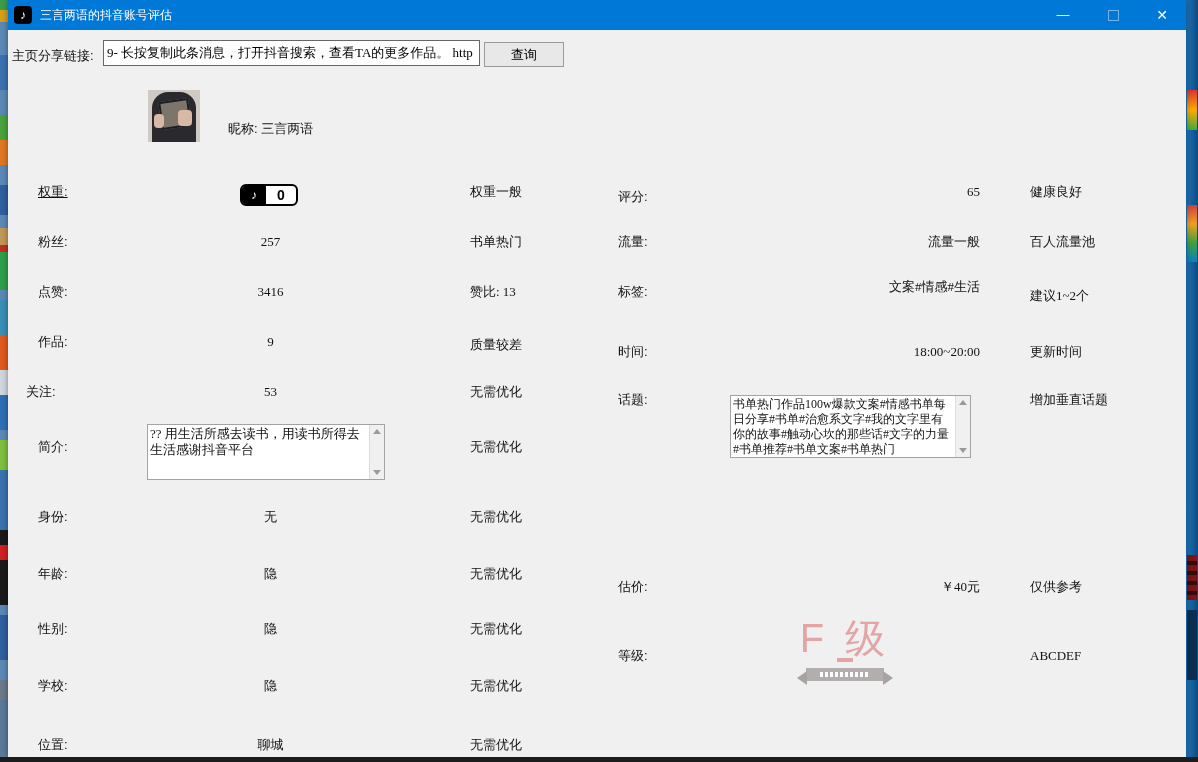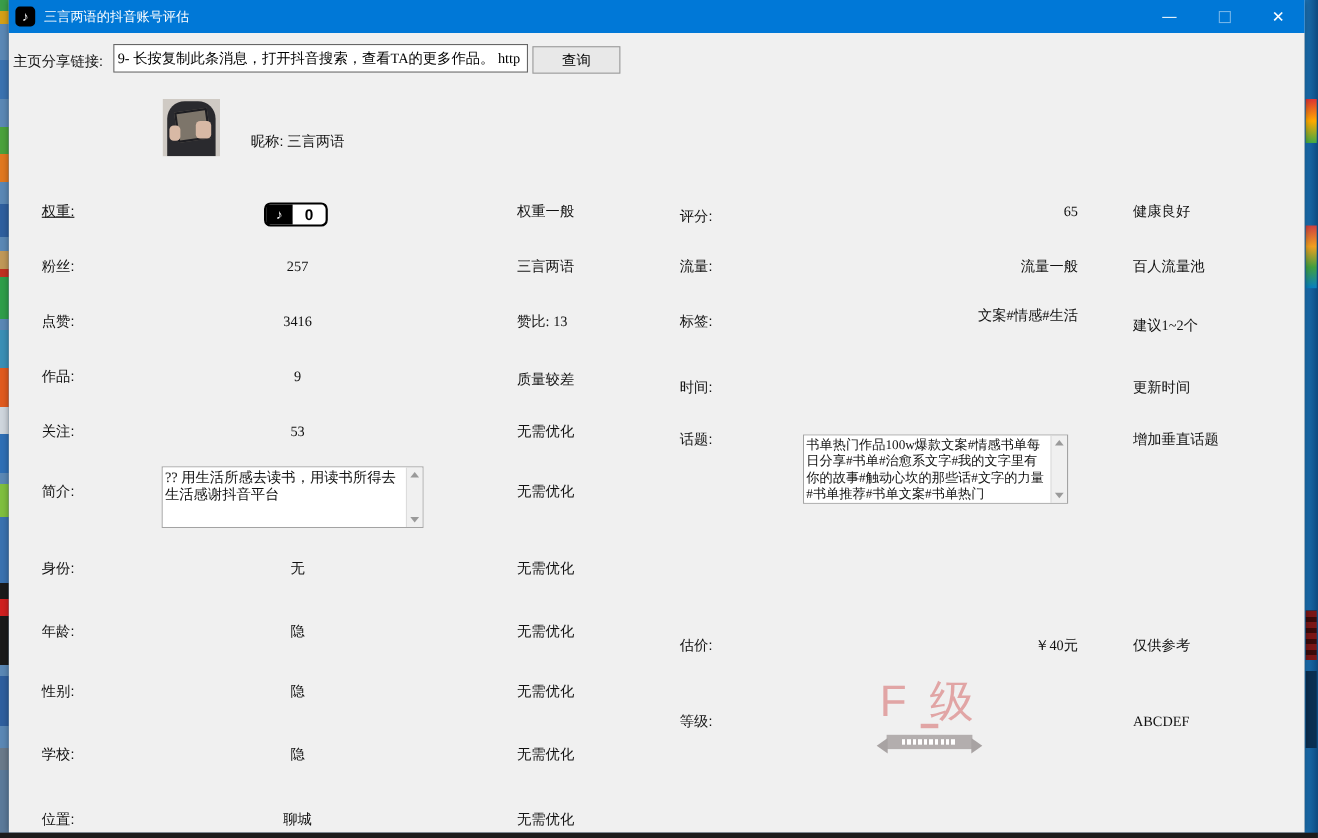--- a/index.html
+++ b/index.html
@@ -98,21 +98,21 @@
     <div class="obj"></div>
     <div class="hand"></div>
     <div class="hand2"></div>
   </div>
   <div class="lbl" style="left:220px;top:120px;">昵称: 三言两语</div>
 
   <div class="lbl" style="left:30px;top:183px;text-decoration:underline;">权重:</div>
   <div class="lbl" style="left:30px;top:233px;">粉丝:</div>
   <div class="lbl" style="left:30px;top:283px;">点赞:</div>
   <div class="lbl" style="left:30px;top:333px;">作品:</div>
-  <div class="lbl" style="left:30px;top:383px;">关注:</div>
+  <div class="lbl" style="left:18px;top:383px;">关注:</div>
   <div class="lbl" style="left:30px;top:438px;">简介:</div>
   <div class="lbl" style="left:30px;top:508px;">身份:</div>
   <div class="lbl" style="left:30px;top:565px;">年龄:</div>
   <div class="lbl" style="left:30px;top:620px;">性别:</div>
   <div class="lbl" style="left:30px;top:677px;">学校:</div>
   <div class="lbl" style="left:30px;top:736px;">位置:</div>
 
   <div id="weight-badge">
     <span class="note">♪</span>
     <span class="num">0</span>
@@ -128,21 +128,21 @@
         <div class="dn"></div>
       </div>
   </div>
   <div class="valc" style="left:140px;top:508px;">无</div>
   <div class="valc" style="left:140px;top:565px;">隐</div>
   <div class="valc" style="left:140px;top:620px;">隐</div>
   <div class="valc" style="left:140px;top:677px;">隐</div>
   <div class="valc" style="left:140px;top:736px;">聊城</div>
 
   <div class="status" style="left:462px;top:183px;">权重一般</div>
-  <div class="status" style="left:462px;top:233px;">三言两语</div>
+  <div class="status" style="left:462px;top:233px;">书单热门</div>
   <div class="status ss" style="left:462px;top:283px;">赞比: 13</div>
   <div class="status" style="left:462px;top:336px;">质量较差</div>
   <div class="status" style="left:462px;top:383px;">无需优化</div>
   <div class="status" style="left:462px;top:438px;">无需优化</div>
   <div class="status" style="left:462px;top:508px;">无需优化</div>
   <div class="status" style="left:462px;top:565px;">无需优化</div>
   <div class="status" style="left:462px;top:620px;">无需优化</div>
   <div class="status" style="left:462px;top:677px;">无需优化</div>
   <div class="status" style="left:462px;top:736px;">无需优化</div>
 
@@ -150,20 +150,21 @@
   <div class="lbl" style="left:610px;top:233px;">流量:</div>
   <div class="lbl" style="left:610px;top:283px;">标签:</div>
   <div class="lbl" style="left:610px;top:343px;">时间:</div>
   <div class="lbl" style="left:610px;top:391px;">话题:</div>
   <div class="lbl" style="left:610px;top:578px;">估价:</div>
   <div class="lbl" style="left:610px;top:647px;">等级:</div>
 
   <div class="valr ss" style="left:700px;top:183px;">65</div>
   <div class="valr" style="left:700px;top:233px;">流量一般</div>
   <div class="valr ss" style="left:700px;top:278px;">文案#情感#生活</div>
+  <div class="valr ss" style="left:700px;top:343px;">18:00~20:00</div>
   <div class="ta-wrap" style="left:722px;top:395px;width:241px;height:63px;">
     <textarea style="">书单热门作品100w爆款文案#情感书单每日分享#书单#治愈系文字#我的文字里有你的故事#触动心坎的那些话#文字的力量#书单推荐#书单文案#书单热门</textarea>
     <div class="sb">
         <div class="up"></div>
         <div class="dn"></div>
       </div>
   </div>
   <div class="valr ss" style="left:700px;top:578px;">￥40元</div>
   <div id="stamp">
     <div class="big">F 级</div>

